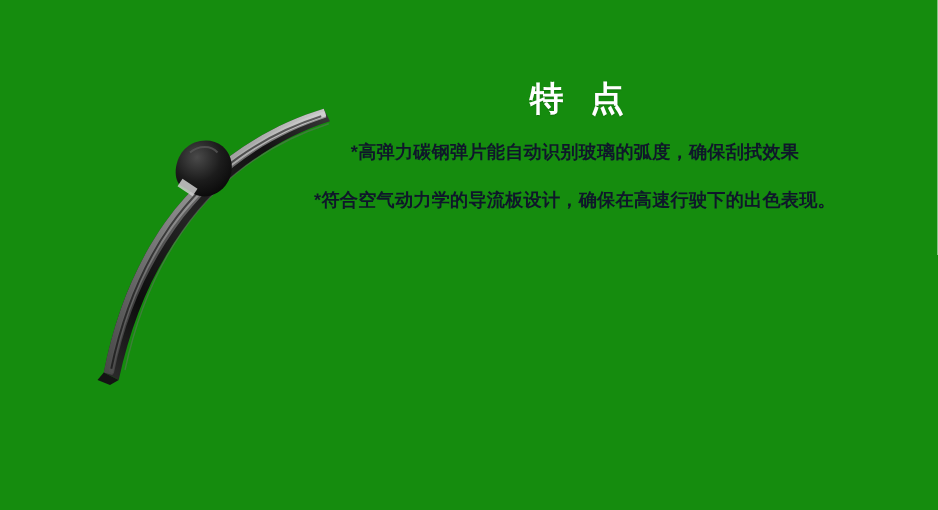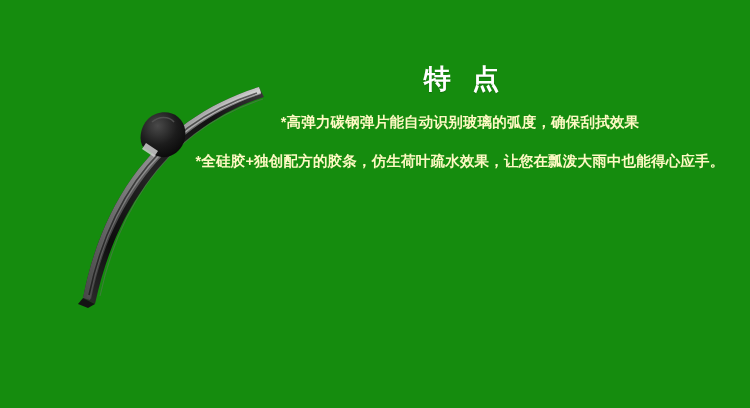--- a/index.html
+++ b/index.html
@@ -56,21 +56,21 @@
     padding: 0 0 0 10px;
     text-shadow: 0 1px 1px rgba(0,0,0,0.18);
   }
   #feature-list {
     list-style: none;
     margin: 0;
     padding: 0;
     margin-top: 18px;
   }
   #feature-list li {
-    color: #fef9c3;
+    color: #0f172a;
     font-size: 14.5px;
     font-weight: bold;
     line-height: 16px;
     margin: 0 0 23px 0;
     padding: 0;
     text-align: center;
     white-space: nowrap;
     letter-spacing: 0.2px;
   }
   #feature-list li:last-child {
@@ -165,18 +165,18 @@
 
   <div id="feature-panel">
 
     <h1 id="feature-title">特 点</h1>
 
     <ul id="feature-list">
       <li>
         <span class="bullet-mark">*</span><span>高弹力碳钢弹片能自动识别玻璃的弧度，确保刮拭效果</span>
       </li>
       <li>
-        <span class="bullet-mark">*</span><span>全硅胶+独创配方的胶条，仿生荷叶疏水效果，让您在瓢泼大雨中也能得心应手。</span>
+        <span class="bullet-mark">*</span><span>符合空气动力学的导流板设计，确保在高速行驶下的出色表现。</span>
       </li>
     </ul>
 
   </div>
 </div>
 
 </body></html>

